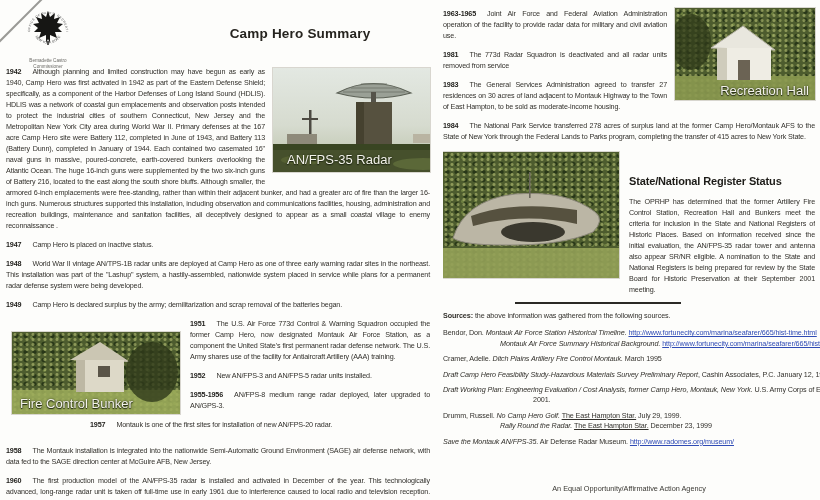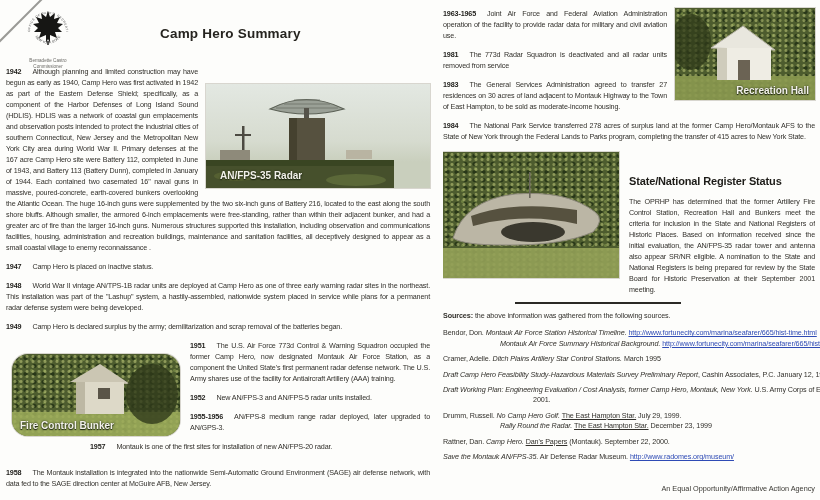--- a/index.html
+++ b/index.html
@@ -9,48 +9,48 @@
     color:#32302b; overflow:hidden; margin:0 auto;
   }
   
   .scanline{position:absolute; left:-12px; top:20px; width:64px; height:2px;
     background:#9a9a96; transform:rotate(-45deg);}
   
   .logo{position:absolute; left:16px; top:4px; width:64px; text-align:center;}
   .logo .seal{display:block; margin:0 auto;}
   .logo .commish{font-size:4.6px; color:#6b6a66; line-height:5.6px; margin-top:2px;}
   
-  .title{position:absolute; left:160px; top:26px; width:280px; text-align:left;
+  .title{position:absolute; left:160px; top:26px; width:280px; text-align:center;
     font-size:13.5px; font-weight:bold; color:#26241f; letter-spacing:0.2px;}
   
   .col-left{position:absolute; left:6px; top:66px; width:424px;
     font-size:7.2px; line-height:11px; letter-spacing:-0.15px; text-align:justify;}
   .col-right{position:absolute; left:443px; top:8px; width:372px;
     font-size:7.2px; line-height:11px; letter-spacing:-0.15px; text-align:justify;}
   .entry{margin:0 0 8px 0;}
   .yr{font-weight:bold; color:#1d1c18; padding-right:11px; white-space:nowrap;}
   .side{margin-left:84px;}
   .group{overflow:hidden; margin:0 0 7px 0;}
   
   figure{margin:0;}
   .photo{position:relative; overflow:hidden; box-shadow:0 0 0 1px #d8d6cf;}
-  .cap{position:absolute; font-size:10px; font-weight:bold; color:#f3f2ea;
+  .cap{position:absolute; font-size:13px; font-weight:normal; color:#f3f2ea;
     text-shadow:0 0 2px #1c2410,0 1px 1px #1c2410; letter-spacing:0;}
   .foliage{
     background-color:#4d5c2e;
     background-image:
       radial-gradient(circle, rgba(195,205,125,.55) 1px, transparent 2px),
       radial-gradient(circle, rgba(20,35,12,.65) 1.5px, transparent 2.6px),
       radial-gradient(circle, rgba(140,160,82,.5) 1px, transparent 2px);
     background-size:6px 5px, 9px 8px, 13px 11px;
   }
-  .ph-radar{float:right; width:224px; height:104px; margin:18px 0 5px 8px;
+  .ph-radar{float:right; width:157px; height:104px; margin:2px 0 5px 8px;
     background:linear-gradient(#e3e8e2 0%, #d6dbcf 55%, #c9cfbd 75%);}
   .ph-radar .cap{left:14px; bottom:7px;}
-  .ph-control{float:left; width:168px; height:82px; margin:14px 10px 4px 6px;border-radius:16px;}
+  .ph-control{float:left; width:168px; height:82px; margin:14px 10px 4px 6px;}
   .ph-control .cap{left:8px; bottom:5px;}
   .ph-rec{float:right; width:140px; height:92px; margin:0 0 6px 8px;}
   .ph-rec .cap{right:6px; bottom:4px;}
   .ph-bunker{float:left; width:176px; height:126px; margin:2px 10px 4px 0;}
   .photo svg{position:absolute; left:0; top:0;}
   
   .reg-text{overflow:hidden; padding-top:26px;}
   .reg-head{font-weight:bold; font-size:11px; color:#1d1c18; margin-bottom:9px;}
   .divider{clear:both; margin:2px 0 7px 72px; width:166px; height:2px; background:#2a2925;}
   
@@ -58,21 +58,21 @@
   .src-intro{margin-bottom:7px;}
   .src-entry{margin-bottom:5px;}
   .src-line{white-space:nowrap;}
   .indent{padding-left:57px;}
   .indent2{padding-left:90px;}
   .si{font-style:italic;}
   .su{text-decoration:underline;}
   .sl{color:#2f4bb5; text-decoration:underline;}
   .sb{font-weight:bold;text-align:center;}
   
-  .footer{position:absolute; left:443px; top:484px; width:372px; text-align:right;
+  .footer{position:absolute; left:443px; top:484px; width:372px; text-align:center;
     font-size:7.3px; color:#3a3833;}
 </style>
 </head>
 <body>
 
 <div id="page">
 
   <div class="scanline"></div>
 
   <div class="logo">
@@ -216,40 +216,37 @@
         <span class="sb">Sources:</span>
         <span>the above information was gathered from the following sources.</span>
       </div>
 
       <div class="src-entry">
         <div class="src-line"><span>Bendor, Don.</span> <span class="si">Montauk Air Force Station Historical Timeline.</span> <span class="sl">http://www.fortunecity.com/marina/seafarer/665/hist-time.html</span></div>
         <div class="src-line indent"><span class="si">Montauk Air Force Summary Historical Background.</span> <span class="sl">http://www.fortunecity.com/marina/seafarer/665/hist-01.html</span></div>
       </div>
 
       <div class="src-entry">
-        <div class="src-line"><span>Cramer, Adelle.</span> <span class="si">Ditch Plains Artillery Star Control Stations.</span> <span>March 1995</span></div>
+        <div class="src-line"><span>Cramer, Adelle.</span> <span class="si">Ditch Plains Artillery Fire Control Montauk.</span> <span>March 1995</span></div>
       </div>
 
       <div class="src-entry">
         <div class="src-line"><span class="si">Draft Camp Hero Feasibility Study-Hazardous Materials Survey Preliminary Report</span><span>, Cashin Associates, P.C. January 12, 1998.</span></div>
       </div>
 
       <div class="src-entry">
         <div class="src-line"><span class="si">Draft Working Plan:  Engineering Evaluation / Cost Analysis, former Camp Hero, Montauk, New York.</span> <span>U.S. Army Corps of Engineers, March</span></div>
         <div class="src-line indent2"><span>2001.</span></div>
       </div>
 
       <div class="src-entry">
         <div class="src-line"><span>Drumm, Russell.</span> <span class="si">No Camp Hero Golf.</span> <span class="su">The East Hampton Star.</span> <span>July 29, 1999.</span></div>
         <div class="src-line indent"><span class="si">Rally Round the Radar.</span> <span class="su">The East Hampton Star.</span> <span>December 23, 1999</span></div>
       </div>
 
-      <div class="src-entry">
-        <div class="src-line"><span>Rattner, Dan.</span> <span class="si">Camp Hero.</span> <span class="su">Dan's Papers</span> <span>(Montauk).  September 22, 2000.</span></div>
-      </div>
 
       <div class="src-entry">
         <div class="src-line"><span class="si">Save the Montauk AN/FPS-35.</span> <span>Air Defense Radar Museum.</span> <span class="sl">http://www.radomes.org/museum/</span></div>
       </div>
     </div>
   </div>
 
   <div class="footer">An Equal Opportunity/Affirmative Action Agency</div>
 
 </div>

